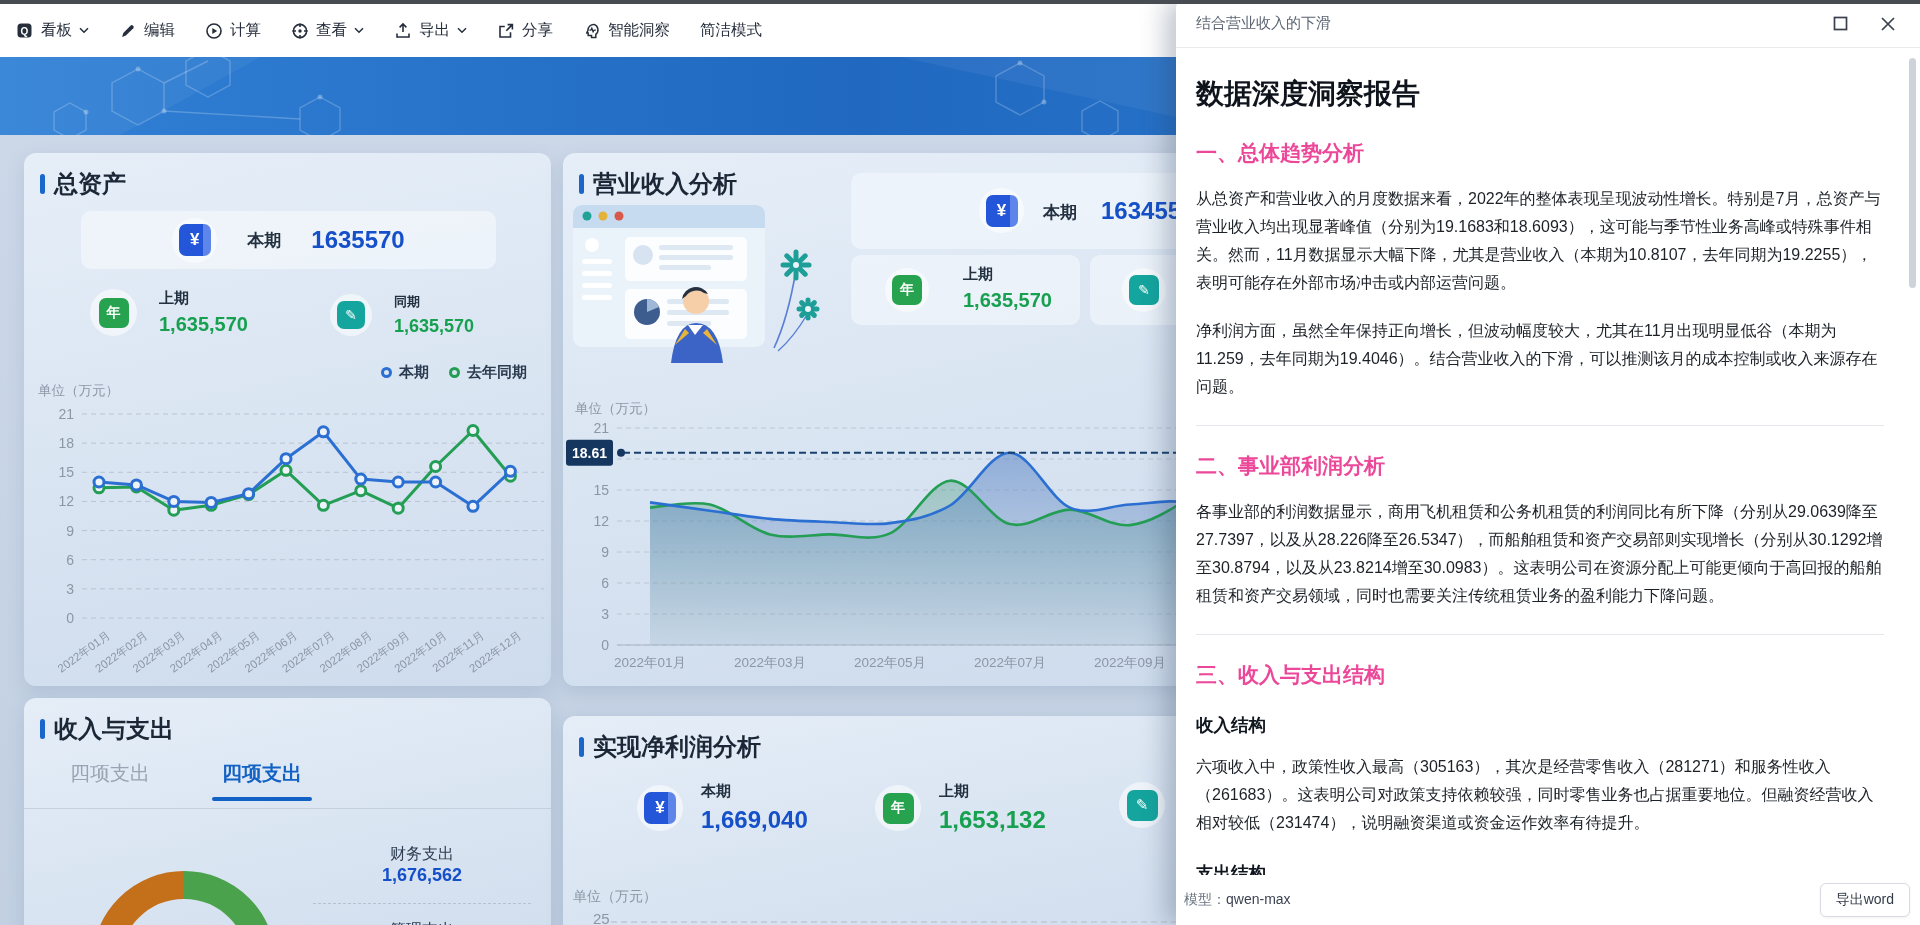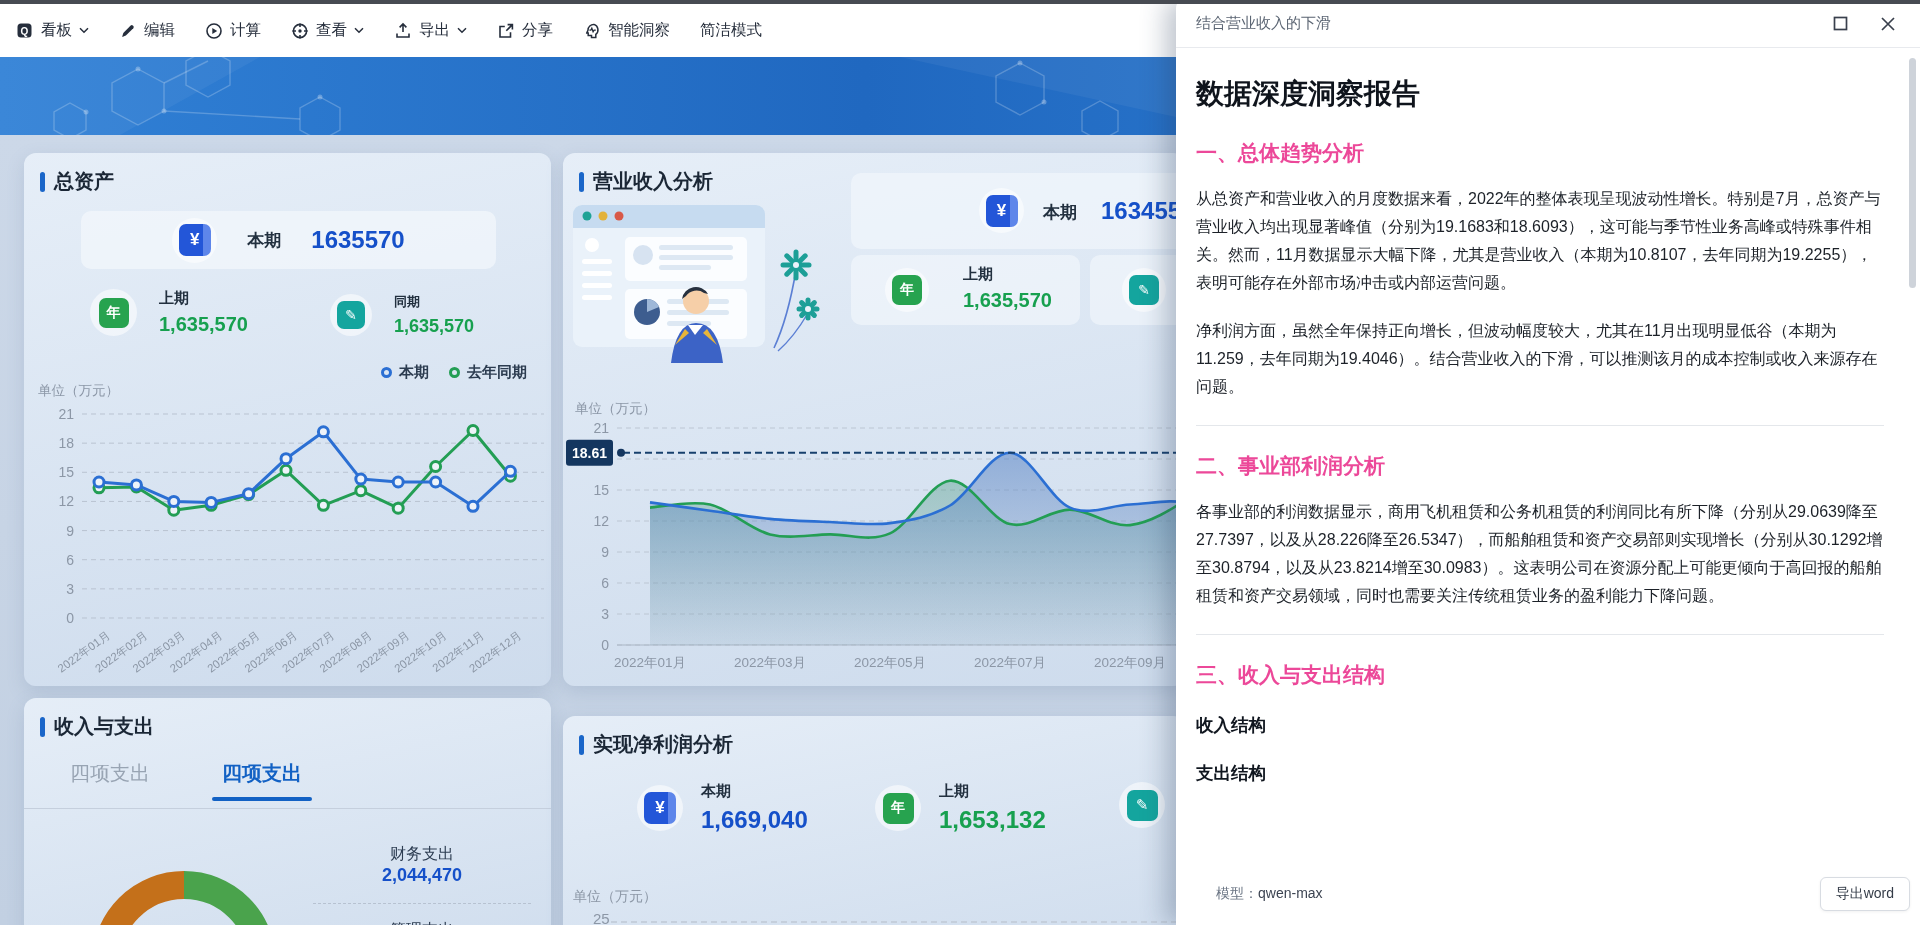--- a/index.html
+++ b/index.html
@@ -26,21 +26,21 @@
   #dash { position:absolute; top:135px; left:0; width:100%; height:790px;
     background:linear-gradient(180deg,#ccd8e8 0%,#c2d0e2 100%); }
   .card { position:absolute; border-radius:12px;
     background:linear-gradient(168deg,rgba(232,240,249,.92) 0%,rgba(208,222,239,.8) 100%);
     box-shadow:0 6px 18px rgba(100,125,160,.2); overflow:hidden; }
   #card-assets  { left:24px;  top:18px;  width:527px; height:533px; }
   #card-revenue { left:563px; top:18px;  width:622px; height:533px; }
   #card-expense { left:24px;  top:563px; width:527px; height:310px; }
   #card-profit  { left:563px; top:581px; width:622px; height:280px; }
   .card-head { position:absolute; left:16px; top:15px; display:flex; align-items:center; gap:9px;
-    font-size:20px; font-weight:bold; color:#1b2736; }
+    font-size:24px; font-weight:bold; color:#1b2736; }
   .hbar { width:5px; height:20px; background:#1a66c9; border-radius:2.5px; }
 
   .icon-bubble { border-radius:50%; background:rgba(255,255,255,.55); display:flex; align-items:center; justify-content:center; flex:none; }
   .icon-sq { border-radius:7px; color:#fff; font-weight:bold; display:flex; align-items:center; justify-content:center; }
   .sq-blue { background:linear-gradient(90deg,#2356d8 74%,#5e86ea 74%); }
   .sq-green { background:#27a34f; }
   .sq-teal { background:#14a59e; }
 
   .stat-main { position:absolute; left:57px; top:58px; width:415px; height:58px;
     background:rgba(246,250,253,.6); border-radius:10px;
@@ -89,22 +89,22 @@
     color:#5b6573; font-size:15px; }
   .p-controls { margin-left:auto; display:flex; gap:32px; align-items:center; }
   .win-btn { cursor:pointer; display:flex; align-items:center; color:#39404d; }
   #report { position:absolute; top:49px; bottom:50px; left:0; right:0; overflow:hidden; padding:0 36px 0 20px; }
   #report h1 { font-size:28px; color:#0f141c; margin:26px 0 0; }
   #report h2 { font-size:21px; color:#ec4899; margin:26px 0 18px; }
   #report h3 { font-size:17.5px; color:#10161f; margin:24px 0 16px; }
   #report p { font-size:16px; line-height:28px; color:#1c2128; margin:0 0 20px; }
   #report hr { border:none; border-top:1px solid #e4e7eb; margin:24px 0; }
   .sb-thumb { position:absolute; right:4px; top:58px; width:7px; height:230px; background:#ced3da; border-radius:4px; cursor:pointer; }
-  .p-foot { position:absolute; bottom:6px; left:0; right:0; height:50px; background:#fff; display:flex; align-items:center;
-    padding:0 10px 0 8px;margin-left:32px; }
+  .p-foot { position:absolute; bottom:0; left:0; right:0; height:50px; background:#fff; display:flex; align-items:center;
+    padding:0 10px 0 8px; }
   .model { font-size:14px; color:#6b7584; }
   .model b { color:#3c4452; font-weight:normal; }
   .export-btn { margin-left:auto; background:#fff; border:1px solid #d8dce2; border-radius:6px; padding:7px 15px;
     font-size:14px; color:#333b47; cursor:pointer; box-shadow:0 1px 3px rgba(0,0,0,.06); }
 </style>
 </head>
 <body>
 
 <div id="root">
   <div class="top-edge"></div>
@@ -426,21 +426,21 @@
       <div class="tab-divider"></div>
 
       <svg class="chart" id="chart-donut" style="left:0;top:150px" width="330" height="160">
           <path d="M 160 37 A 78 78 0 0 1 160 193" fill="none" stroke="#4aa34c" stroke-width="28"></path>
           <path d="M 160 37 A 78 78 0 0 0 160 193" fill="none" stroke="#c4701a" stroke-width="28"></path>
         </svg>
 
       <div class="exp-legend">
         <div class="exp-row">
           <span>财务支出</span>
-          <span class="exp-val v-blue">2,044,470</span>
+          <span class="exp-val v-blue">1,676,562</span>
         </div>
         <div class="exp-sep"></div>
         <div class="exp-row">
           <span>管理支出</span>
           <span class="exp-val v-green">1,748,538</span>
         </div>
       </div>
     </section>
 
     <section class="card" id="card-profit">
@@ -498,20 +498,21 @@
       <div id="report-sections">
           <h2>一、总体趋势分析</h2>
           <p>从总资产和营业收入的月度数据来看，2022年的整体表现呈现波动性增长。特别是7月，总资产与营业收入均出现显著峰值（分别为19.1683和18.6093），这可能与季节性业务高峰或特殊事件相关。然而，11月数据显示大幅下降，尤其是营业收入（本期为10.8107，去年同期为19.2255），表明可能存在外部市场冲击或内部运营问题。</p>
           <p>净利润方面，虽然全年保持正向增长，但波动幅度较大，尤其在11月出现明显低谷（本期为11.259，去年同期为19.4046）。结合营业收入的下滑，可以推测该月的成本控制或收入来源存在问题。</p>
           <hr>
           <h2>二、事业部利润分析</h2>
           <p>各事业部的利润数据显示，商用飞机租赁和公务机租赁的利润同比有所下降（分别从29.0639降至27.7397，以及从28.226降至26.5347），而船舶租赁和资产交易部则实现增长（分别从30.1292增至30.8794，以及从23.8214增至30.0983）。这表明公司在资源分配上可能更倾向于高回报的船舶租赁和资产交易领域，同时也需要关注传统租赁业务的盈利能力下降问题。</p>
           <hr>
           <h2>三、收入与支出结构</h2>
           <h3>收入结构</h3>
+          <p>六项收入中，政策性收入最高（305163），其次是经营零售收入（281271）和服务性收入（261683）。这表明公司对政策支持依赖较强，同时零售业务也占据重要地位。但融资经营收入相对较低（231474），说明融资渠道或资金运作效率有待提升。</p>
           <h3>支出结构</h3>
         </div>
     </div>
     <div class="sb-thumb"></div>
     <div class="p-foot">
       <span class="model"><span>模型：</span><b>qwen-max</b></span>
       <button class="export-btn">导出word</button>
     </div>
   </aside>
 </div>

